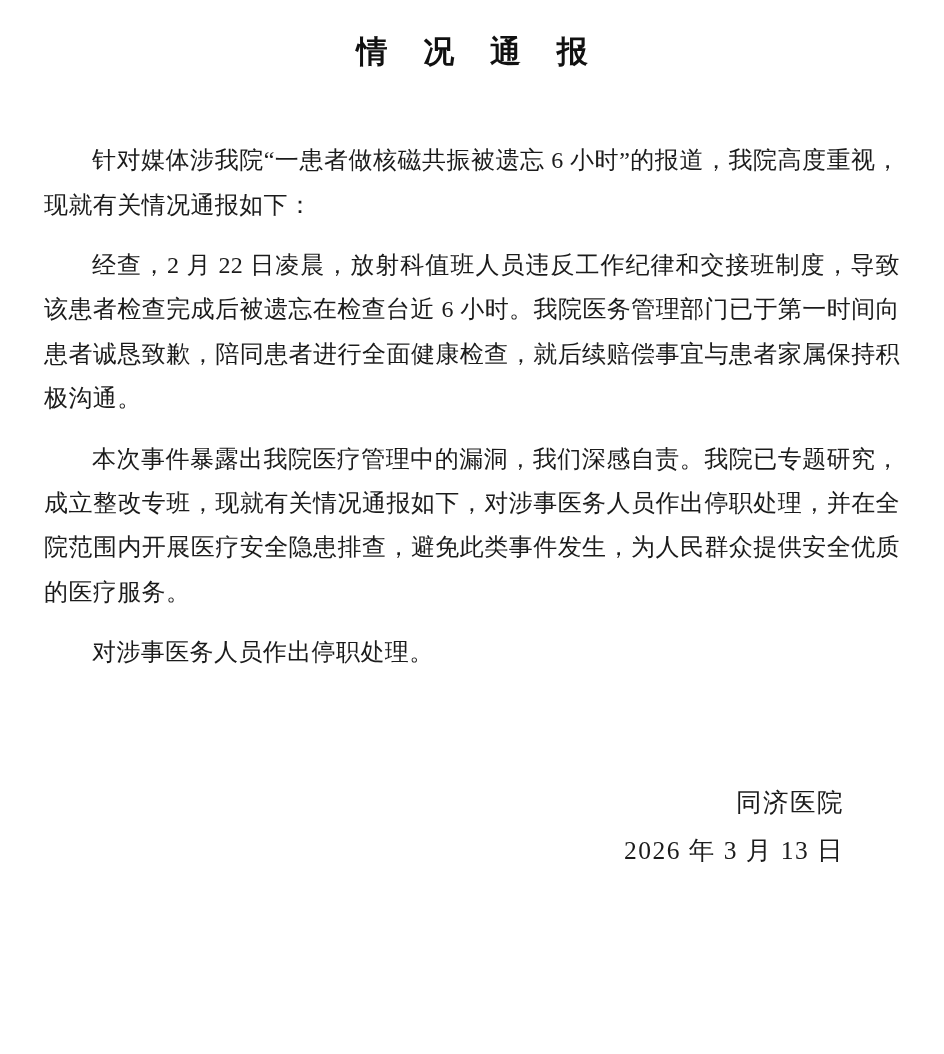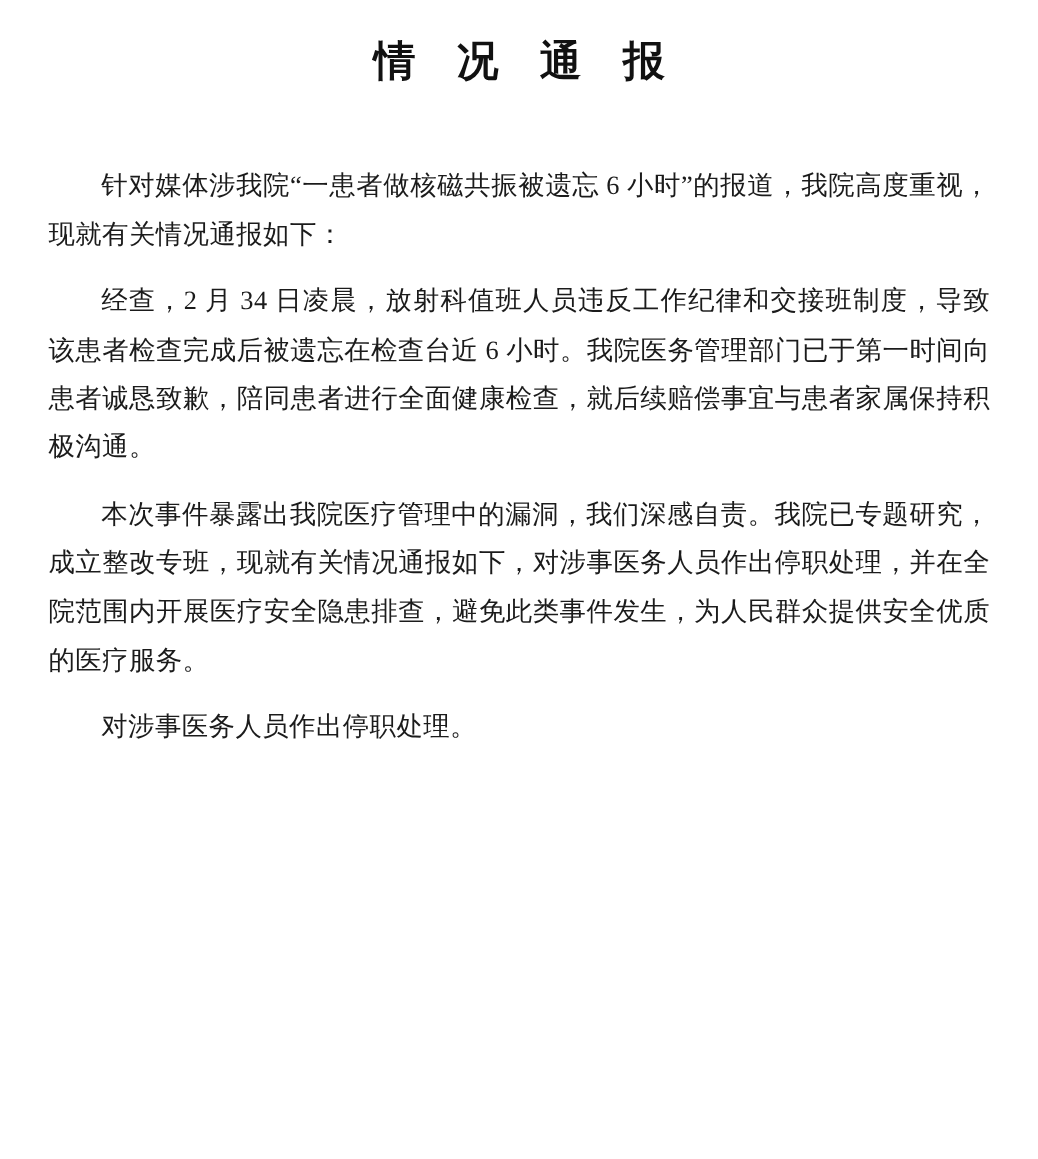--- a/index.html
+++ b/index.html
@@ -17,21 +17,21 @@
   .page {
     width: 944px;
     height: 1054px;
     box-sizing: border-box;
     padding: 18px 44px 26px 44px;
     position: relative;
     background: #ffffff;
   }
   .doc-title {
     text-align: center;
-    font-size: 38px;
+    font-size: 31px;
     font-weight: bold;
     letter-spacing: 14px;
     margin: 14px 0 0 0;
     padding-left: 14px;
     line-height: 1.3;
     color: #111111;
   }
   .body-block {
     margin-top: 66px;
   }
@@ -69,19 +69,23 @@
 </style>
 </head>
 <body>
 
 <div class="page">
 
   <h1 class="doc-title">情 况 通 报</h1>
 
   <div class="body-block">
     <p class="para">针对媒体涉我院“一患者做核磁共振被遗忘 6 小时”的报道，我院高度重视，现就有关情况通报如下：</p>
-    <p class="para">经查，2 月 34 日凌晨，放射科值班人员违反工作纪律和交接班制度，导致该患者检查完成后被遗忘在检查台近 6 小时。我院医务管理部门已于第一时间向患者诚恳致歉，陪同患者进行全面健康检查，就后续赔偿事宜与患者家属保持积极沟通。</p>
+    <p class="para">经查，2 月 22 日凌晨，放射科值班人员违反工作纪律和交接班制度，导致该患者检查完成后被遗忘在检查台近 6 小时。我院医务管理部门已于第一时间向患者诚恳致歉，陪同患者进行全面健康检查，就后续赔偿事宜与患者家属保持积极沟通。</p>
     <p class="para">本次事件暴露出我院医疗管理中的漏洞，我们深感自责。我院已专题研究，成立整改专班，现就有关情况通报如下，对涉事医务人员作出停职处理，并在全院范围内开展医疗安全隐患排查，避免此类事件发生，为人民群众提供安全优质的医疗服务。</p>
     <p class="para">对涉事医务人员作出停职处理。</p>
   </div>
 
+  <div class="signature">
+    <div class="sign-org">同济医院</div>
+    <div class="sign-date">2026 年 3 月 13 日</div>
+  </div>
 
 </div>
 
 </body></html>

